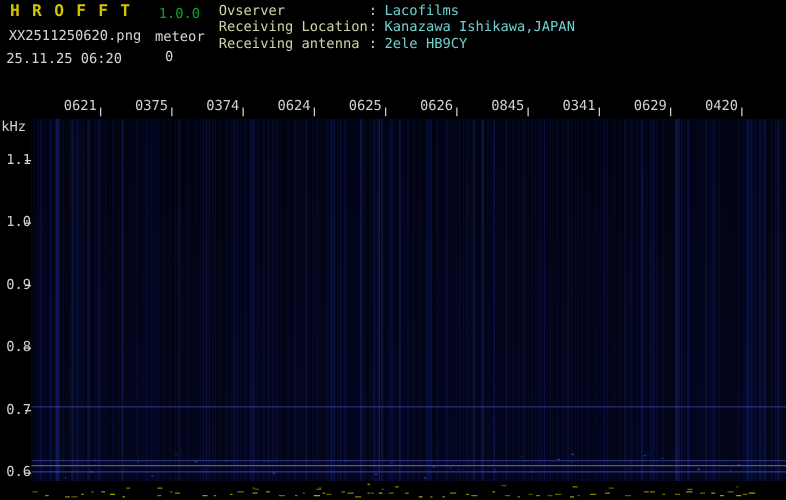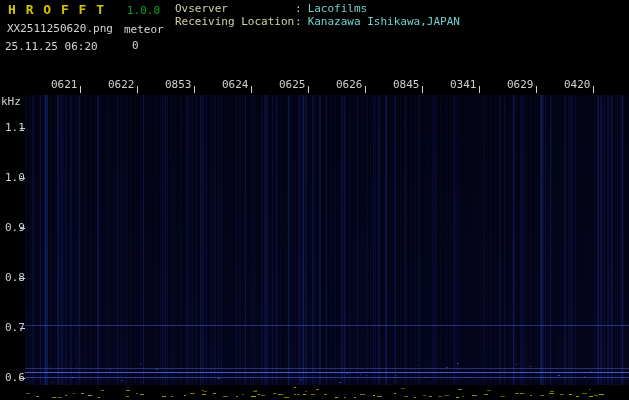--- a/index.html
+++ b/index.html
@@ -50,42 +50,45 @@
   <div class="datetime">25.11.25 06:20</div>
   <div class="count">0</div>
 
   <div class="info">
     <div class="info-row">
       <span class="info-label">Ovserver</span><span class="info-sep">:</span><span class="info-value">Lacofilms</span>
     </div>
     <div class="info-row">
       <span class="info-label">Receiving Location</span><span class="info-sep">:</span><span class="info-value">Kanazawa Ishikawa,JAPAN</span>
     </div>
+    <div class="info-row">
+      <span class="info-label">Receiving antenna</span><span class="info-sep">:</span><span class="info-value">2ele HB9CY</span>
+    </div>
   </div>
 
   <div class="khz">kHz</div>
 
   <div class="ylab" style="top:122px">1.1</div>
   <div class="ytick" style="top:128px"></div>
   <div class="ylab" style="top:172px">1.0</div>
   <div class="ytick" style="top:178px"></div>
   <div class="ylab" style="top:222px">0.9</div>
   <div class="ytick" style="top:228px"></div>
   <div class="ylab" style="top:272px">0.8</div>
   <div class="ytick" style="top:278px"></div>
   <div class="ylab" style="top:322px">0.7</div>
   <div class="ytick" style="top:328px"></div>
   <div class="ylab" style="top:372px">0.6</div>
   <div class="ytick" style="top:378px"></div>
 
   <div class="xlab" style="left:51px">0621</div>
   <div class="xtick" style="left:80px"></div>
-  <div class="xlab" style="left:108px">0622</div>
+  <div class="xlab" style="left:108px">0375</div>
   <div class="xtick" style="left:137px"></div>
-  <div class="xlab" style="left:165px">0853</div>
+  <div class="xlab" style="left:165px">0374</div>
   <div class="xtick" style="left:194px"></div>
   <div class="xlab" style="left:222px">0624</div>
   <div class="xtick" style="left:251px"></div>
   <div class="xlab" style="left:279px">0625</div>
   <div class="xtick" style="left:308px"></div>
   <div class="xlab" style="left:336px">0626</div>
   <div class="xtick" style="left:365px"></div>
   <div class="xlab" style="left:393px">0845</div>
   <div class="xtick" style="left:422px"></div>
   <div class="xlab" style="left:450px">0341</div>

